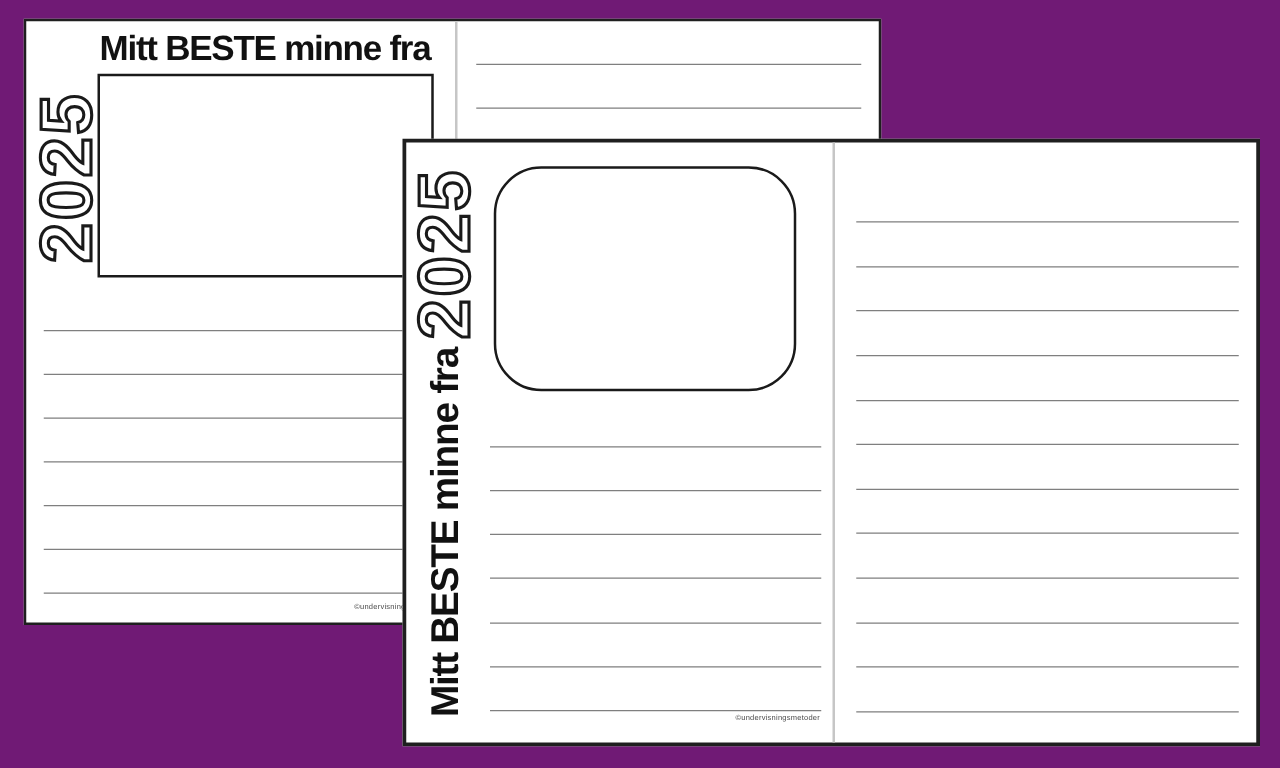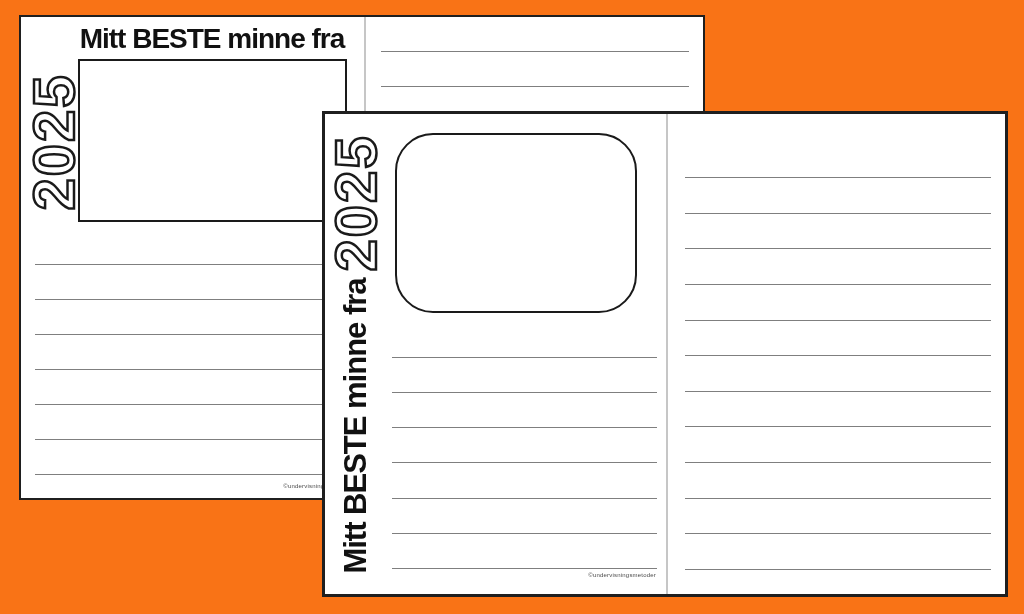--- a/index.html
+++ b/index.html
@@ -3,21 +3,21 @@
 <meta charset="utf-8">
 <style>
   html,body{margin:0;padding:0;}
   body{
     width:1024px;height:614px;
     background:#ffffff;
     font-family:"Liberation Sans",sans-serif;
     overflow:hidden;
   }
   #canvas{
-    position:relative;width:1024px;height:614px;background:#f97316;
+    position:relative;width:1024px;height:614px;background:#701a75;
   }
   .page{
     position:absolute;
     background:#ffffff;
     border:2px solid #1f1f1f;
     box-sizing:border-box;
   }
   #back-page{ left:19px; top:15px; width:686px; height:485px; }
   #front-page{ left:322px; top:111px; width:686px; height:486px; border-width:3px; }
 

